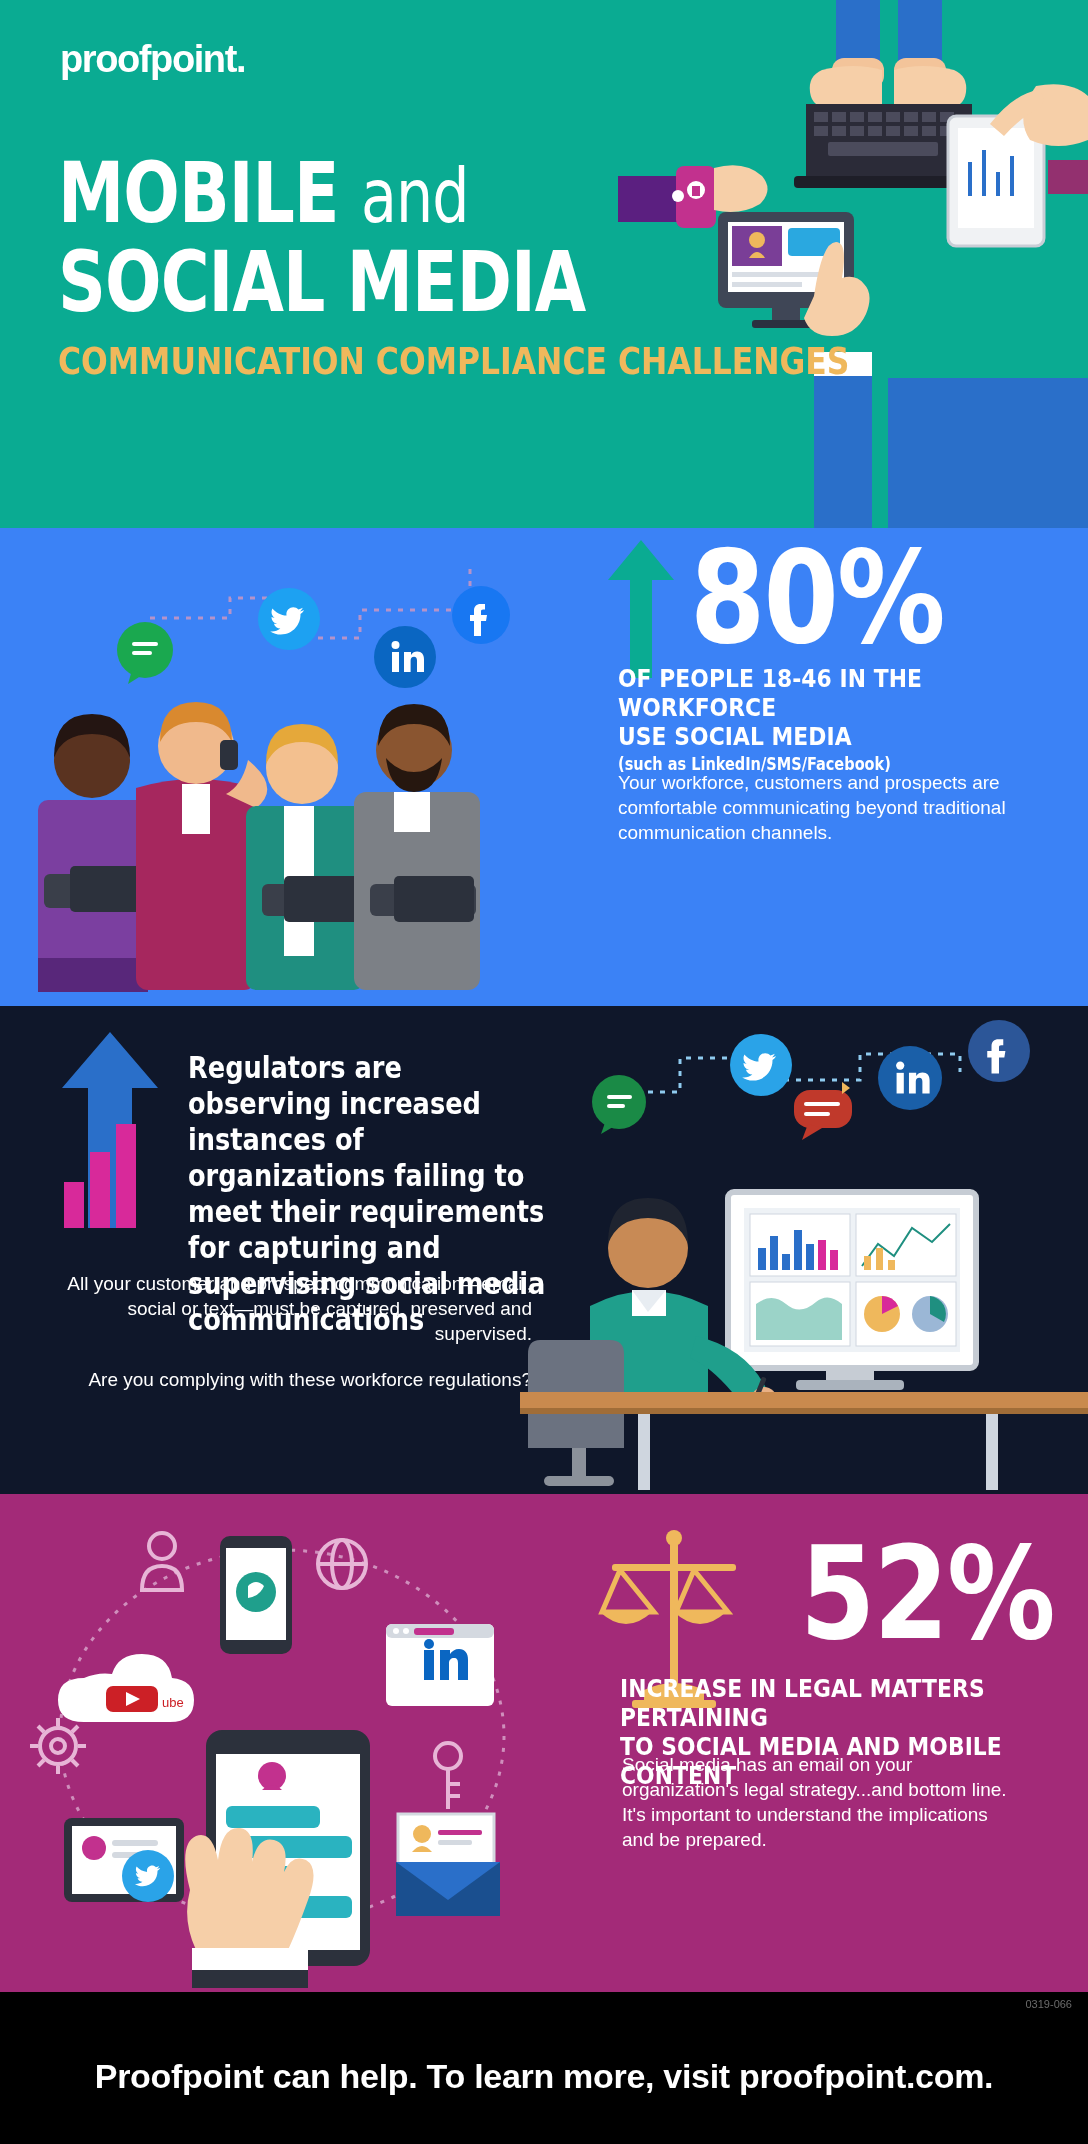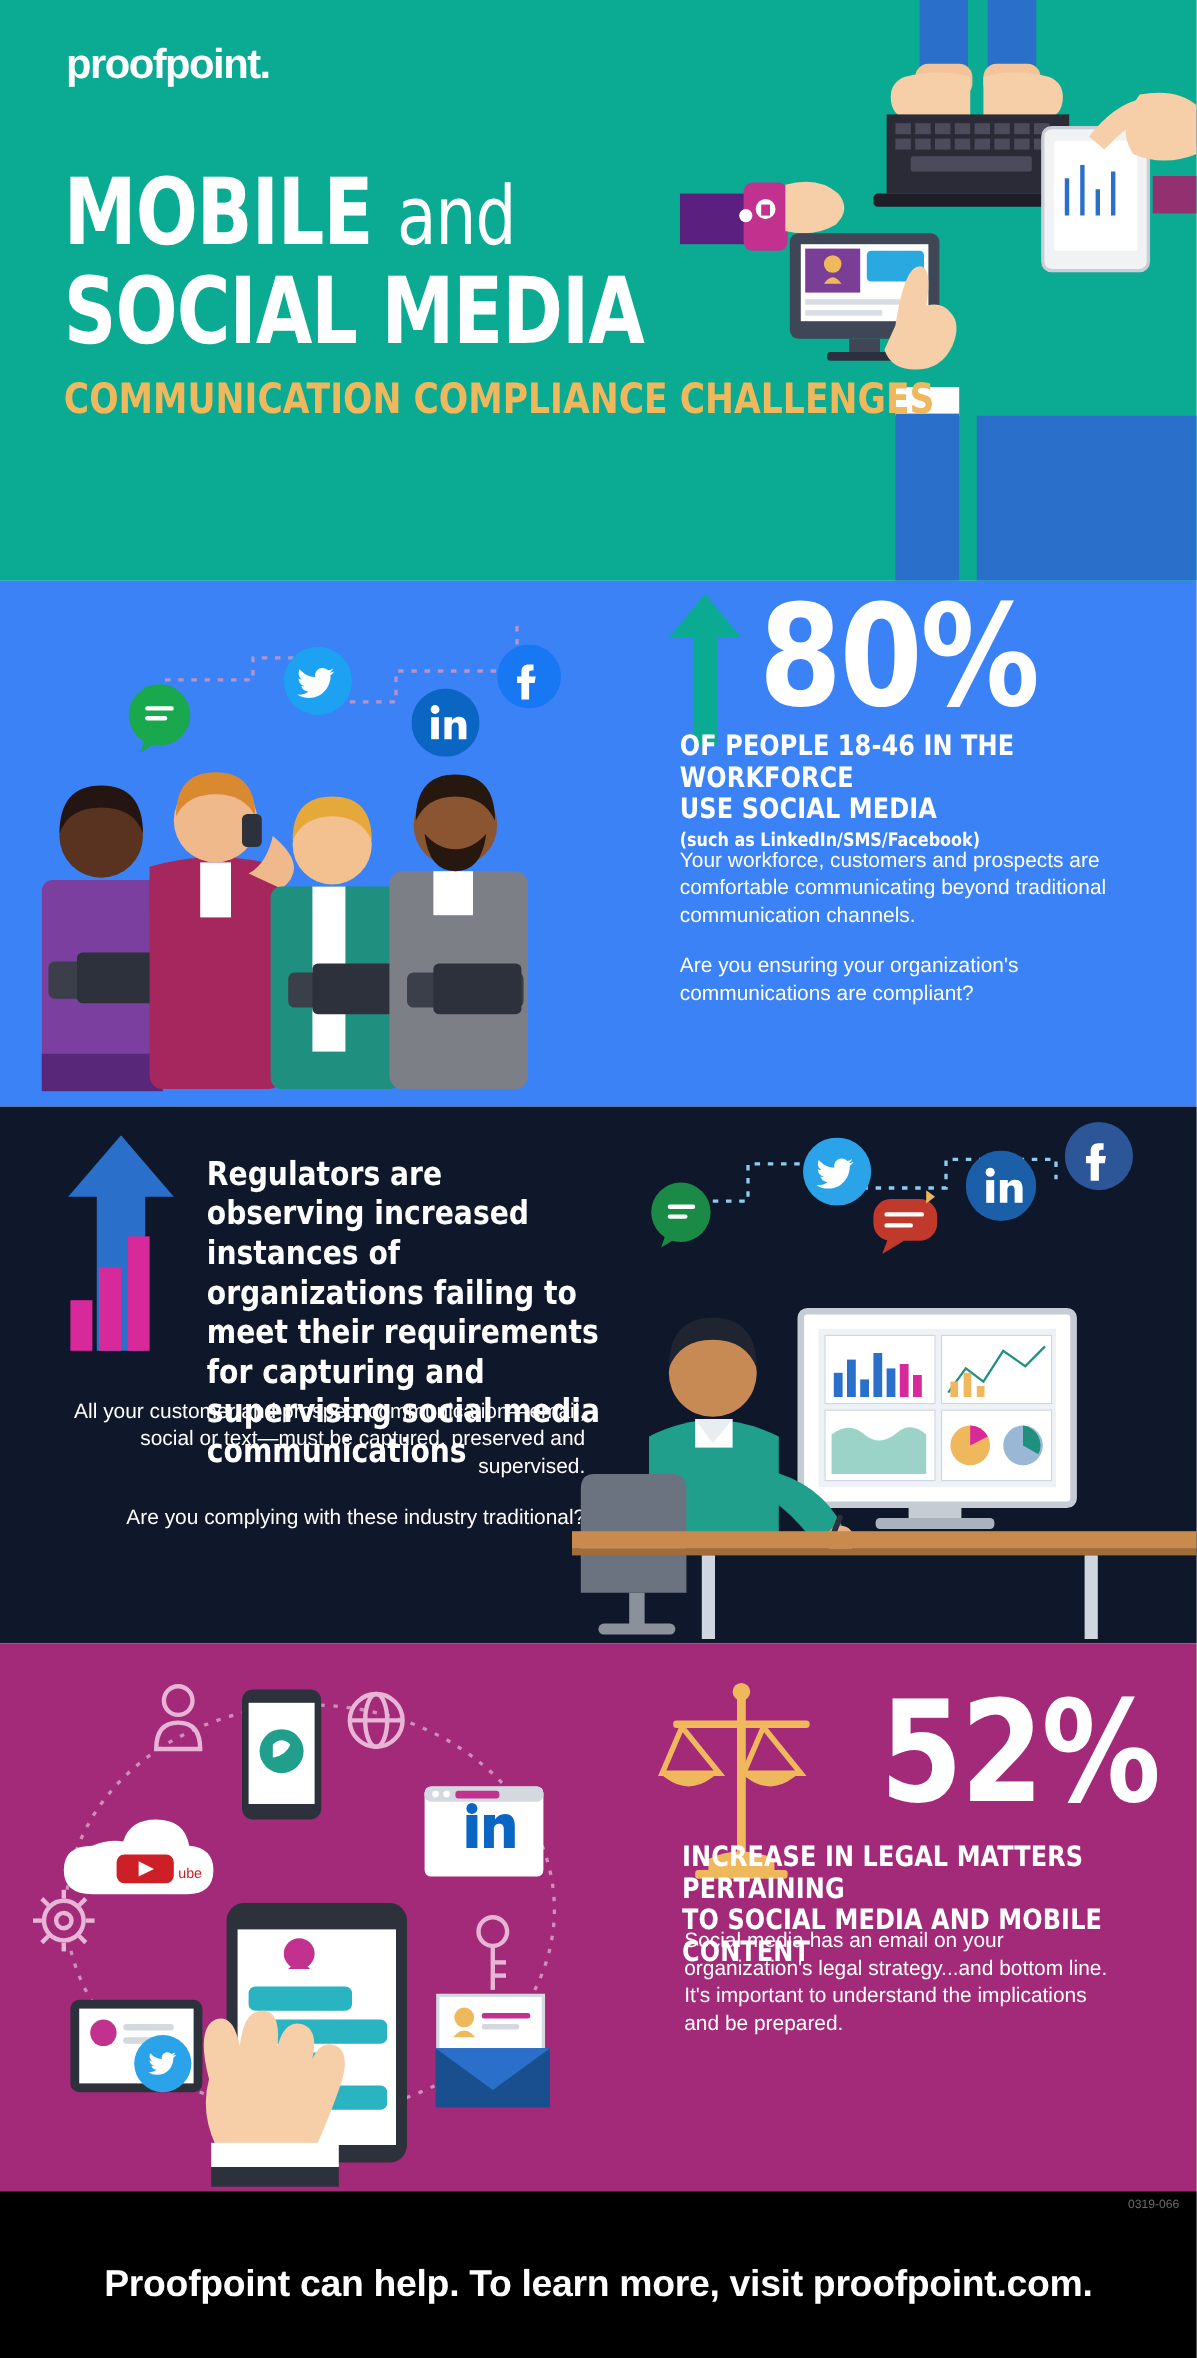--- a/index.html
+++ b/index.html
@@ -310,40 +310,39 @@
     <div class="stat-num" style="position:absolute;left:690px;top:16px;">80%</div>
 
     <div style="position:absolute;left:618px;top:136px;width:410px;">
       <div class="stat-head">OF PEOPLE 18-46 IN THE WORKFORCE</div>
       <div class="stat-head">USE SOCIAL MEDIA</div>
       <div class="stat-note">(such as LinkedIn/SMS/Facebook)</div>
     </div>
 
     <div style="position:absolute;left:618px;top:242px;width:408px;">
       <p class="body-copy">Your workforce, customers and prospects are comfortable communicating beyond traditional communication channels.</p>
-      <p class="body-copy">Are you ensuring your organization's communications are compliant?</p>
     </div>
   </section>
 
   <section class="sec-blue">
 
     <svg style="position:absolute;left:58px;top:26px;width:104px;height:230px" viewBox="0 0 104 230">
       <path d="M52 0 L100 56 H74 V196 H30 V56 H4 Z" fill="#2a6fc9"></path>
       <rect x="6" y="150" width="20" height="46" fill="#d8299a"></rect>
       <rect x="32" y="120" width="20" height="76" fill="#d8299a"></rect>
       <rect x="58" y="92" width="20" height="104" fill="#d8299a"></rect>
     </svg>
 
     <div style="position:absolute;left:188px;top:44px;width:380px;">
       <div class="blue-head">Regulators are observing increased instances of organizations failing to meet their requirements for capturing and supervising social media communications</div>
     </div>
 
     <div style="position:absolute;left:62px;top:265px;width:470px;text-align:right;">
       <p class="body-copy">All your customer and prospect communication—email, social or text—must be captured, preserved and supervised.</p>
-      <p class="body-copy">Are you complying with these industry traditional?</p>
+      <p class="body-copy">Are you complying with these workforce regulations?</p>
     </div>
 
     <svg style="position:absolute;left:560px;top:12px;width:528px;height:110px" viewBox="0 0 528 110">
       <path d="M40 74 H120 V40 H210 V62 H300 V36 H400 V54" fill="none" stroke="#8fcbef" stroke-width="3" stroke-dasharray="5 7"></path>
     </svg>
 
     <svg style="position:absolute;left:586px;top:66px;width:66px;height:66px" viewBox="0 0 66 66">
       <circle cx="33" cy="30" r="27" fill="#1a8a46"></circle>
       <path d="M20 48 l-5 14 l17 -10 z" fill="#1a8a46"></path>
       <rect x="21" y="23" width="25" height="4" rx="2" fill="#fff"></rect>

